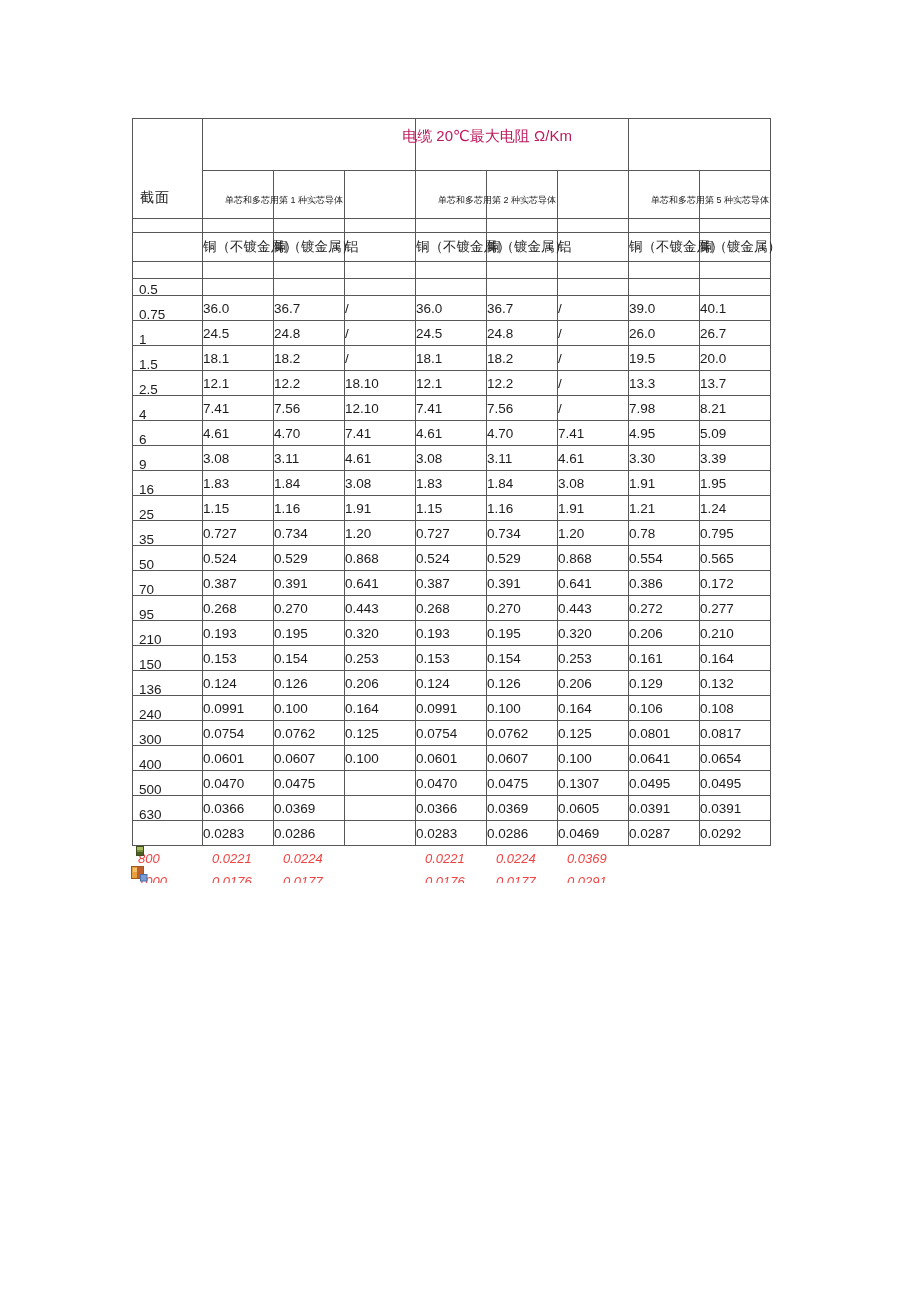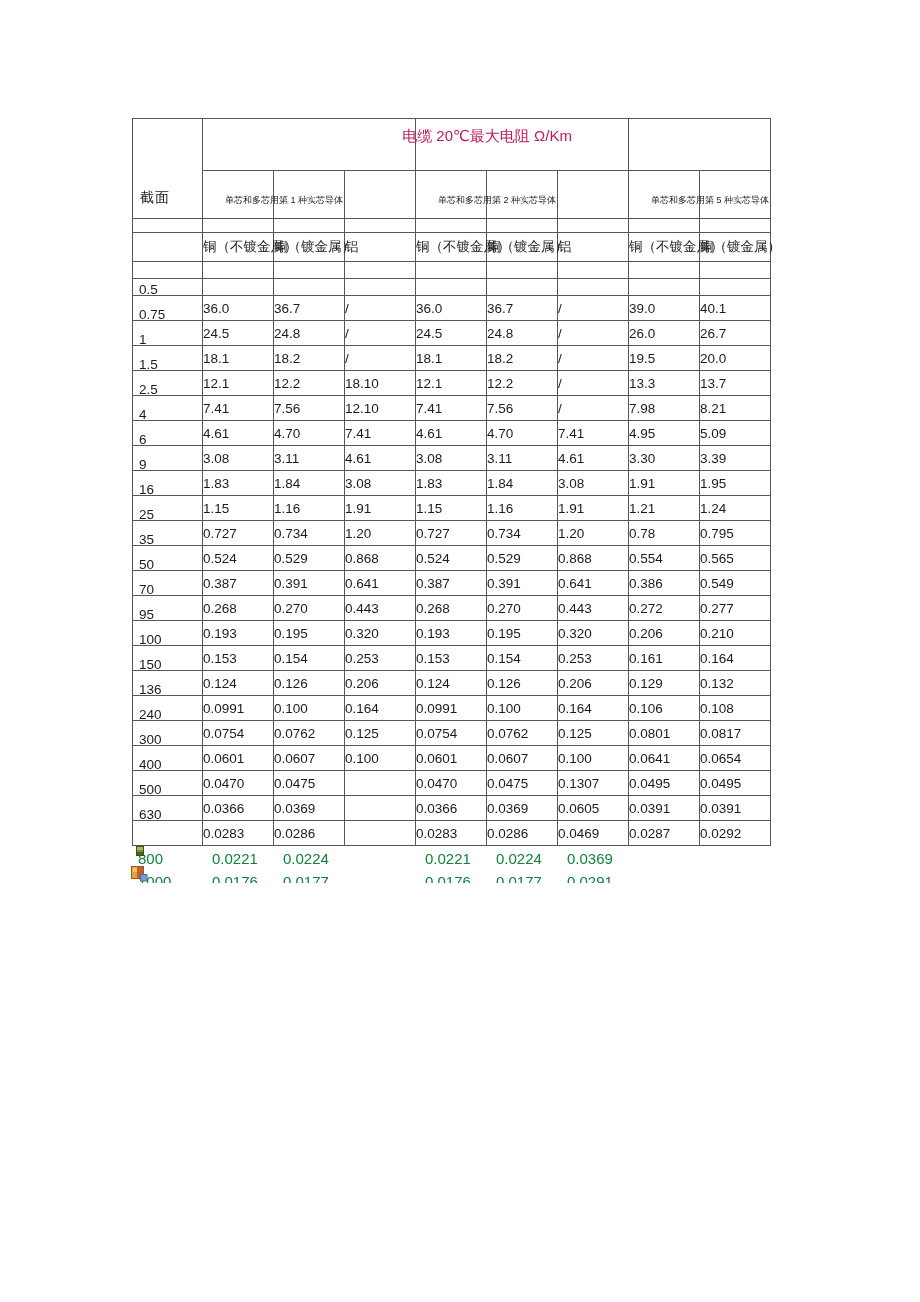--- a/index.html
+++ b/index.html
@@ -37,21 +37,21 @@
   }
   td.colhead-cell{font-size:9px;padding-left:4px;white-space:nowrap;color:#222;}
   td.lblcell{position:relative;}
   .rowlabel{
     position:absolute;top:-14px;left:6px;height:16px;line-height:16px;
     font-size:13.5px;white-space:nowrap;
   }
   td.val{padding-left:10px;}
   .footrow{
     position:absolute;left:132px;width:638px;display:flex;
-    font-size:15px;color:#15803d;
+    font-size:13px;color:#ef4444;font-style:italic;
   }
   .footrow.fr-800{top:846px;height:25px;line-height:25px;}
   .footrow.fr-1000{top:869px;height:14px;line-height:25px;overflow:hidden;}
   .footrow .fl{width:70px;padding-left:6px;box-sizing:border-box;flex:none;}
   .footrow .fv{width:71px;padding-left:10px;box-sizing:border-box;flex:none;}
   .obj-icon{position:absolute;}
   .icon-green{left:136px;top:842px;}
   .icon-orange{left:131px;top:866px;}
 </style>
 </head>
@@ -298,21 +298,21 @@
           <td class="lblcell">
             <div class="rowlabel">50</div>
           </td>
           <td class="val">0.387</td>
           <td class="val">0.391</td>
           <td class="val">0.641</td>
           <td class="val">0.387</td>
           <td class="val">0.391</td>
           <td class="val">0.641</td>
           <td class="val">0.386</td>
-          <td class="val">0.549</td>
+          <td class="val">0.172</td>
         </tr>
         <tr class="r-data">
           <td class="lblcell">
             <div class="rowlabel">70</div>
           </td>
           <td class="val">0.268</td>
           <td class="val">0.270</td>
           <td class="val">0.443</td>
           <td class="val">0.268</td>
           <td class="val">0.270</td>
@@ -328,21 +328,21 @@
           <td class="val">0.195</td>
           <td class="val">0.320</td>
           <td class="val">0.193</td>
           <td class="val">0.195</td>
           <td class="val">0.320</td>
           <td class="val">0.206</td>
           <td class="val">0.210</td>
         </tr>
         <tr class="r-data">
           <td class="lblcell">
-            <div class="rowlabel">100</div>
+            <div class="rowlabel">210</div>
           </td>
           <td class="val">0.153</td>
           <td class="val">0.154</td>
           <td class="val">0.253</td>
           <td class="val">0.153</td>
           <td class="val">0.154</td>
           <td class="val">0.253</td>
           <td class="val">0.161</td>
           <td class="val">0.164</td>
         </tr>

